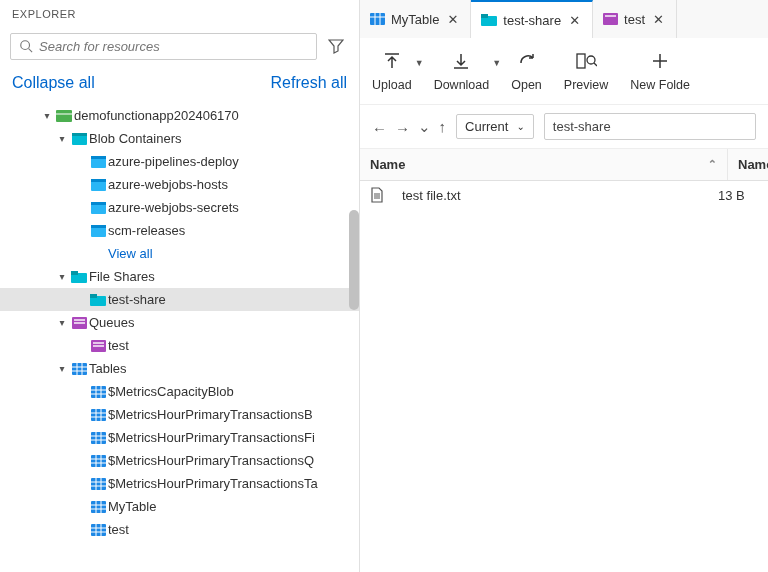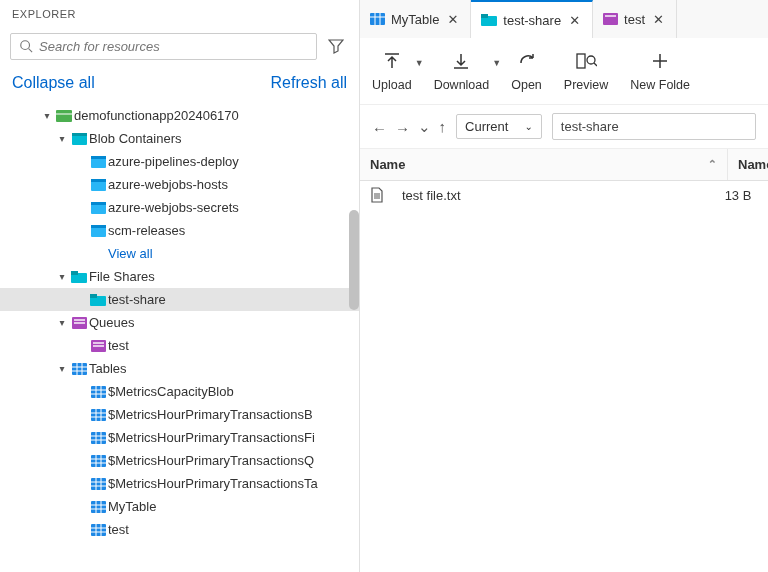--- a/index.html
+++ b/index.html
@@ -30,29 +30,29 @@
 .tab { display: flex; align-items: center; gap: 6px; padding: 0 10px; border-right: 1px solid #e0e0e0; cursor: pointer; }
 .tab.active { background: #fff; border-top: 2px solid #0078d4; }
 .tab .close { font-size: 13px; color: #444; padding: 0 2px; }
 .toolbar { display: flex; align-items: flex-end; gap: 22px; padding: 10px 12px 12px; border-bottom: 1px solid #eee; }
 .tool { display: flex; flex-direction: column; align-items: center; gap: 4px; cursor: pointer; font-size: 12.5px; color: #333; position: relative; }
 .tool .iconbox { height: 26px; display: flex; align-items: center; justify-content: center; }
 .tool .caret { position: absolute; right: -12px; top: 10px; font-size: 9px; color: #555; }
 .navbar { display: flex; align-items: center; gap: 10px; padding: 8px 12px; border-bottom: 1px solid #eee; }
 .nav-arrows { display: flex; gap: 8px; color: #555; }
 .nav-arrows span { cursor: pointer; font-size: 15px; }
-.dropdown { display: flex; align-items: center; gap: 16px; border: 1px solid #ccc; border-radius: 2px; padding: 4px 8px; cursor: pointer; font-size: 13px; }
+.dropdown { display: flex; align-items: center; gap: 8px; border: 1px solid #ccc; border-radius: 2px; padding: 4px 8px; cursor: pointer; font-size: 13px; }
 .path-box { flex: 1; border: 1px solid #ccc; border-radius: 2px; padding: 5px 8px; font-size: 13px; color: #444; }
 .table-head { display: flex; border-bottom: 1px solid #e0e0e0; background: #fafafa; justify-content: flex-end; }
 .th { padding: 8px 10px; font-size: 13px; font-weight: 600; color: #333; display: flex; align-items: center; }
 .th.name { flex: 1; justify-content: space-between; border-right: 1px solid #e8e8e8; }
 .th.size { width: 40px; }
 .file-row { display: flex; align-items: center; padding: 6px 10px; gap: 18px; cursor: pointer; }
 .file-name { flex: 1; font-size: 13px; color: #333; }
-.file-size { width: 40px; text-align: center; font-size: 13px; color: #333; }
+.file-size { width: 40px; text-align: left; font-size: 13px; color: #333; }
 
 
 svg { display: block; }
 </style>
 </head>
 <body>
 
 <div class="explorer">
   <div class="explorer-header">EXPLORER</div>
 

